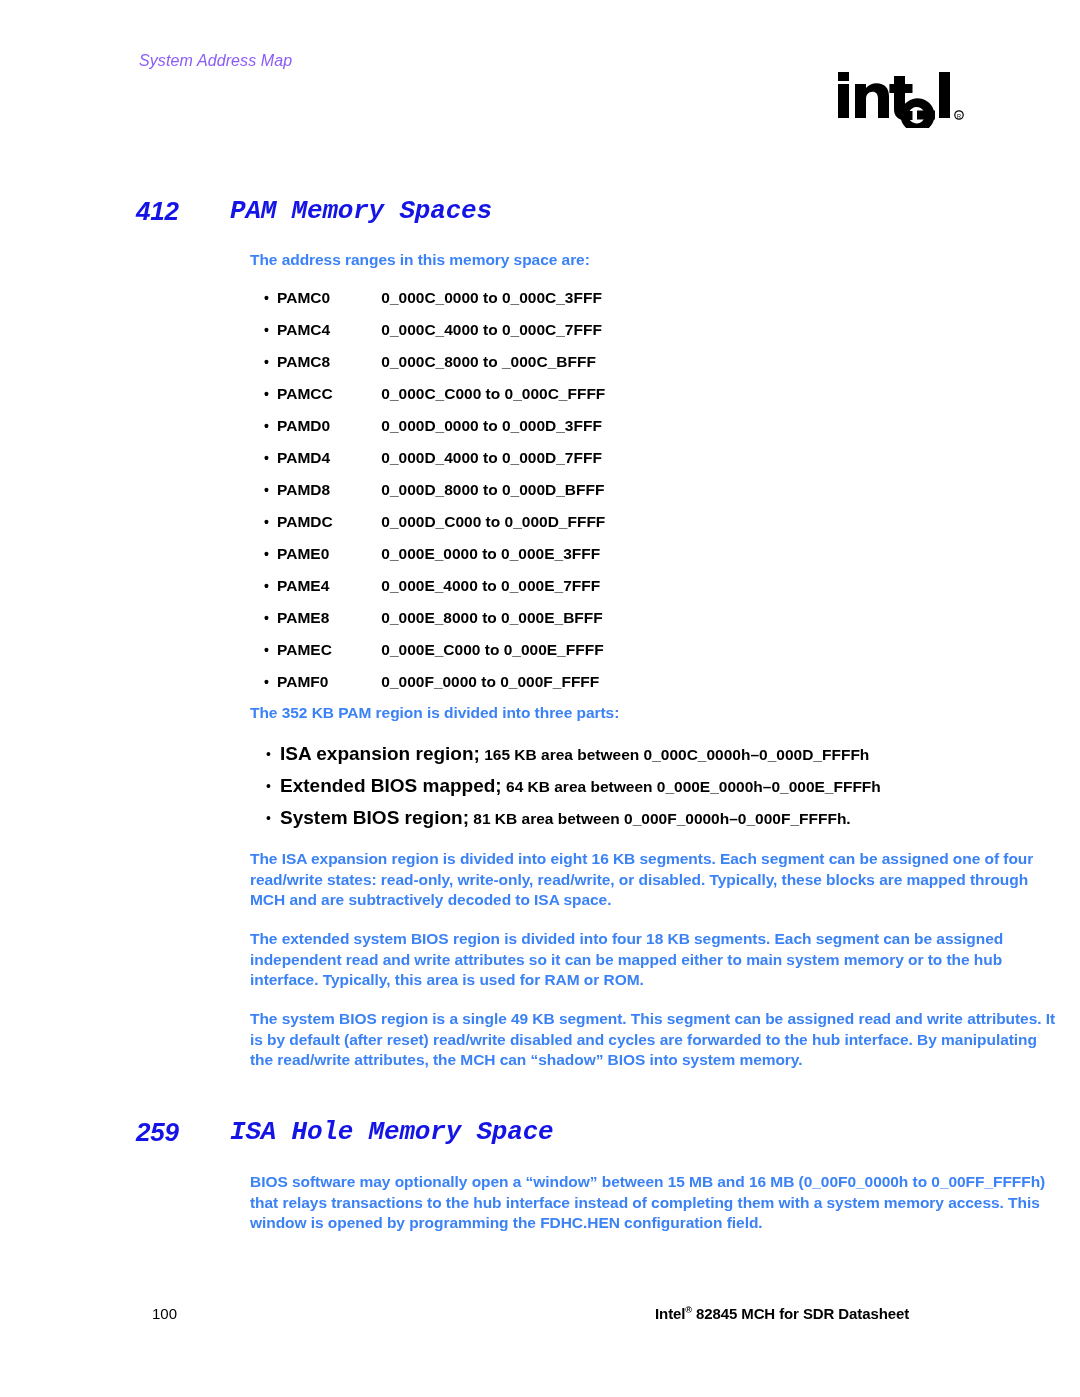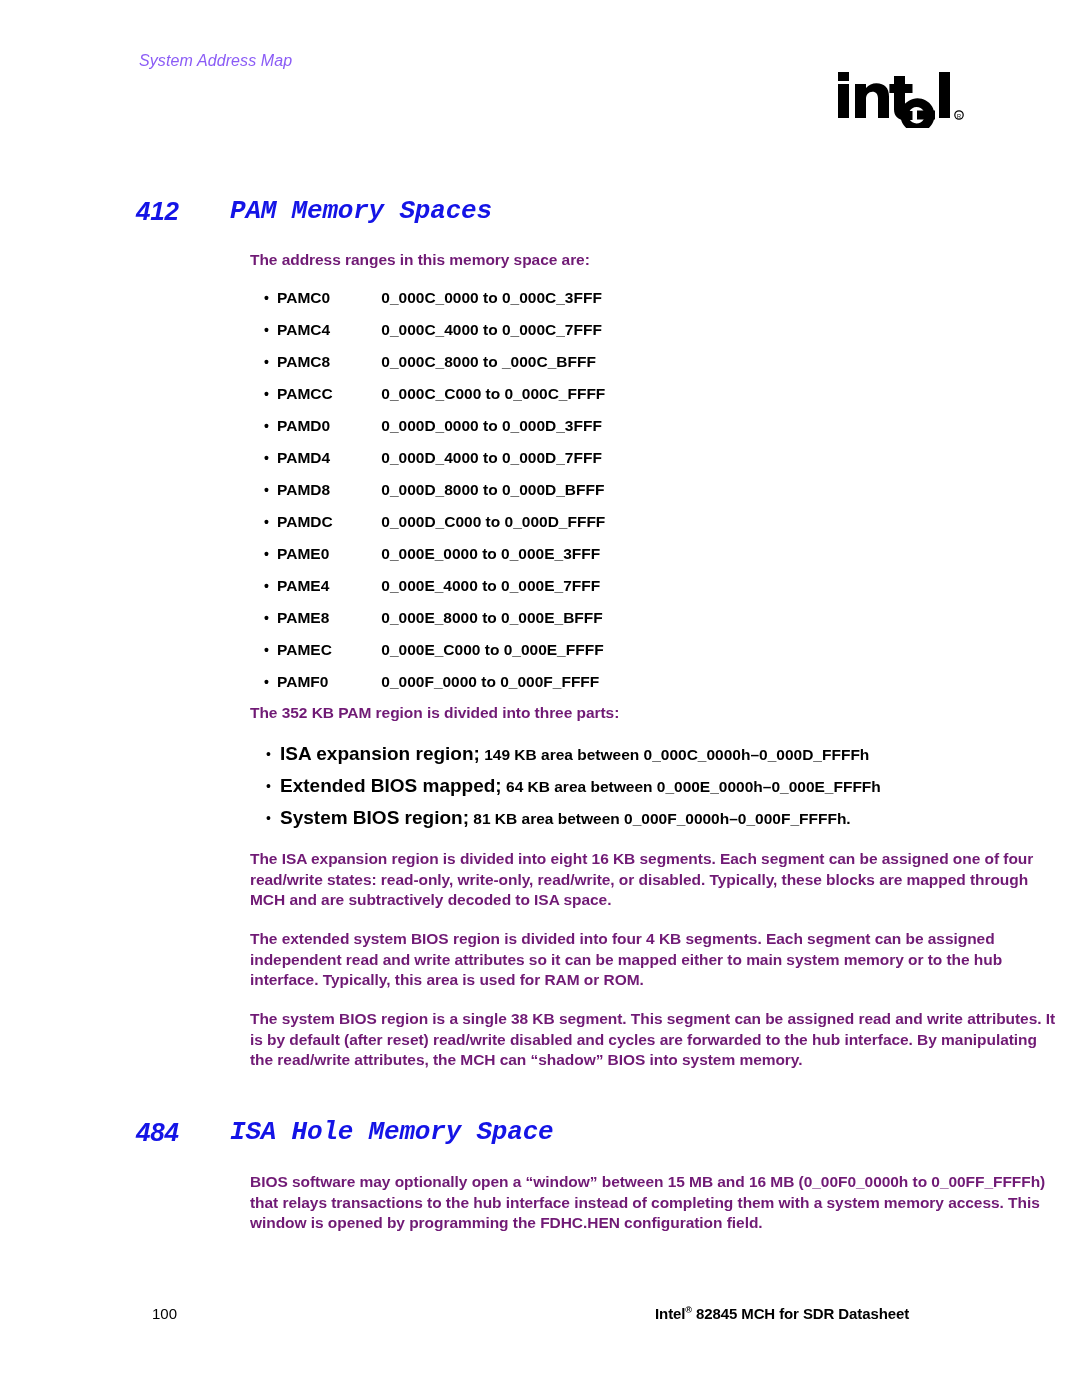--- a/index.html
+++ b/index.html
@@ -67,21 +67,21 @@
   #heading-413 { top: 1117px; }
 
   
   .body-text {
     position: absolute;
     left: 250px;
     width: 812px;
     font-size: 15.5px;
     font-weight: bold;
     line-height: 20.5px;
-    color: #701a75;
+    color: #3b82f6;
     letter-spacing: -0.05px;
   }
 
   #intro-line { top: 250px; }
 
   
   #pam-list {
     position: absolute;
     left: 250px;
     top: 282px;
@@ -286,40 +286,40 @@
     <span class="pam-name">PAMF0</span>
     <span class="pam-range"> 0_000F_0000 to 0_000F_FFFF</span>
   </li>
 </ul>
 
 <div class="body-text" id="parts-line">The 352 KB PAM region is divided into three parts:</div>
 
 <ul id="region-list">
   <li>
     <span class="bullet">•</span>
-    <span class="region-label">ISA expansion region;</span><span class="region-detail"> 149 KB area between 0_000C_0000h–0_000D_FFFFh</span>
+    <span class="region-label">ISA expansion region;</span><span class="region-detail"> 165 KB area between 0_000C_0000h–0_000D_FFFFh</span>
   </li>
   <li>
     <span class="bullet">•</span>
     <span class="region-label">Extended BIOS mapped;</span><span class="region-detail"> 64 KB area between 0_000E_0000h–0_000E_FFFFh</span>
   </li>
   <li>
     <span class="bullet">•</span>
     <span class="region-label">System BIOS region;</span><span class="region-detail"> 81 KB area between 0_000F_0000h–0_000F_FFFFh.</span>
   </li>
 </ul>
 
 <div class="body-text" id="para-isa">The ISA expansion region is divided into eight 16 KB segments. Each segment can be assigned one of four read/write states: read-only, write-only, read/write, or disabled. Typically, these blocks are mapped through MCH and are subtractively decoded to ISA space.</div>
 
-<div class="body-text" id="para-ebios">The extended system BIOS region is divided into four 4 KB segments. Each segment can be assigned independent read and write attributes so it can be mapped either to main system memory or to the hub interface. Typically, this area is used for RAM or ROM.</div>
-
-<div class="body-text" id="para-sbios">The system BIOS region is a single 38 KB segment. This segment can be assigned read and write attributes. It is by default (after reset) read/write disabled and cycles are forwarded to the hub interface. By manipulating the read/write attributes, the MCH can “shadow” BIOS into system memory.</div>
+<div class="body-text" id="para-ebios">The extended system BIOS region is divided into four 18 KB segments. Each segment can be assigned independent read and write attributes so it can be mapped either to main system memory or to the hub interface. Typically, this area is used for RAM or ROM.</div>
+
+<div class="body-text" id="para-sbios">The system BIOS region is a single 49 KB segment. This segment can be assigned read and write attributes. It is by default (after reset) read/write disabled and cycles are forwarded to the hub interface. By manipulating the read/write attributes, the MCH can “shadow” BIOS into system memory.</div>
 
 <div class="section-heading" id="heading-413">
-  <span class="sec-num">484</span>
+  <span class="sec-num">259</span>
   <span class="sec-title">ISA Hole Memory Space</span>
 </div>
 
 <div class="body-text" id="para-hole">BIOS software may optionally open a “window” between 15 MB and 16 MB (0_00F0_0000h to 0_00FF_FFFFh) that relays transactions to the hub interface instead of completing them with a system memory access. This window is opened by programming the FDHC.HEN configuration field.</div>
 
 <div id="footer-page-number">100</div>
 
 <div id="footer-doc-title">
   <span>Intel</span><sup>®</sup><span> 82845 MCH for SDR Datasheet</span>
 </div>

